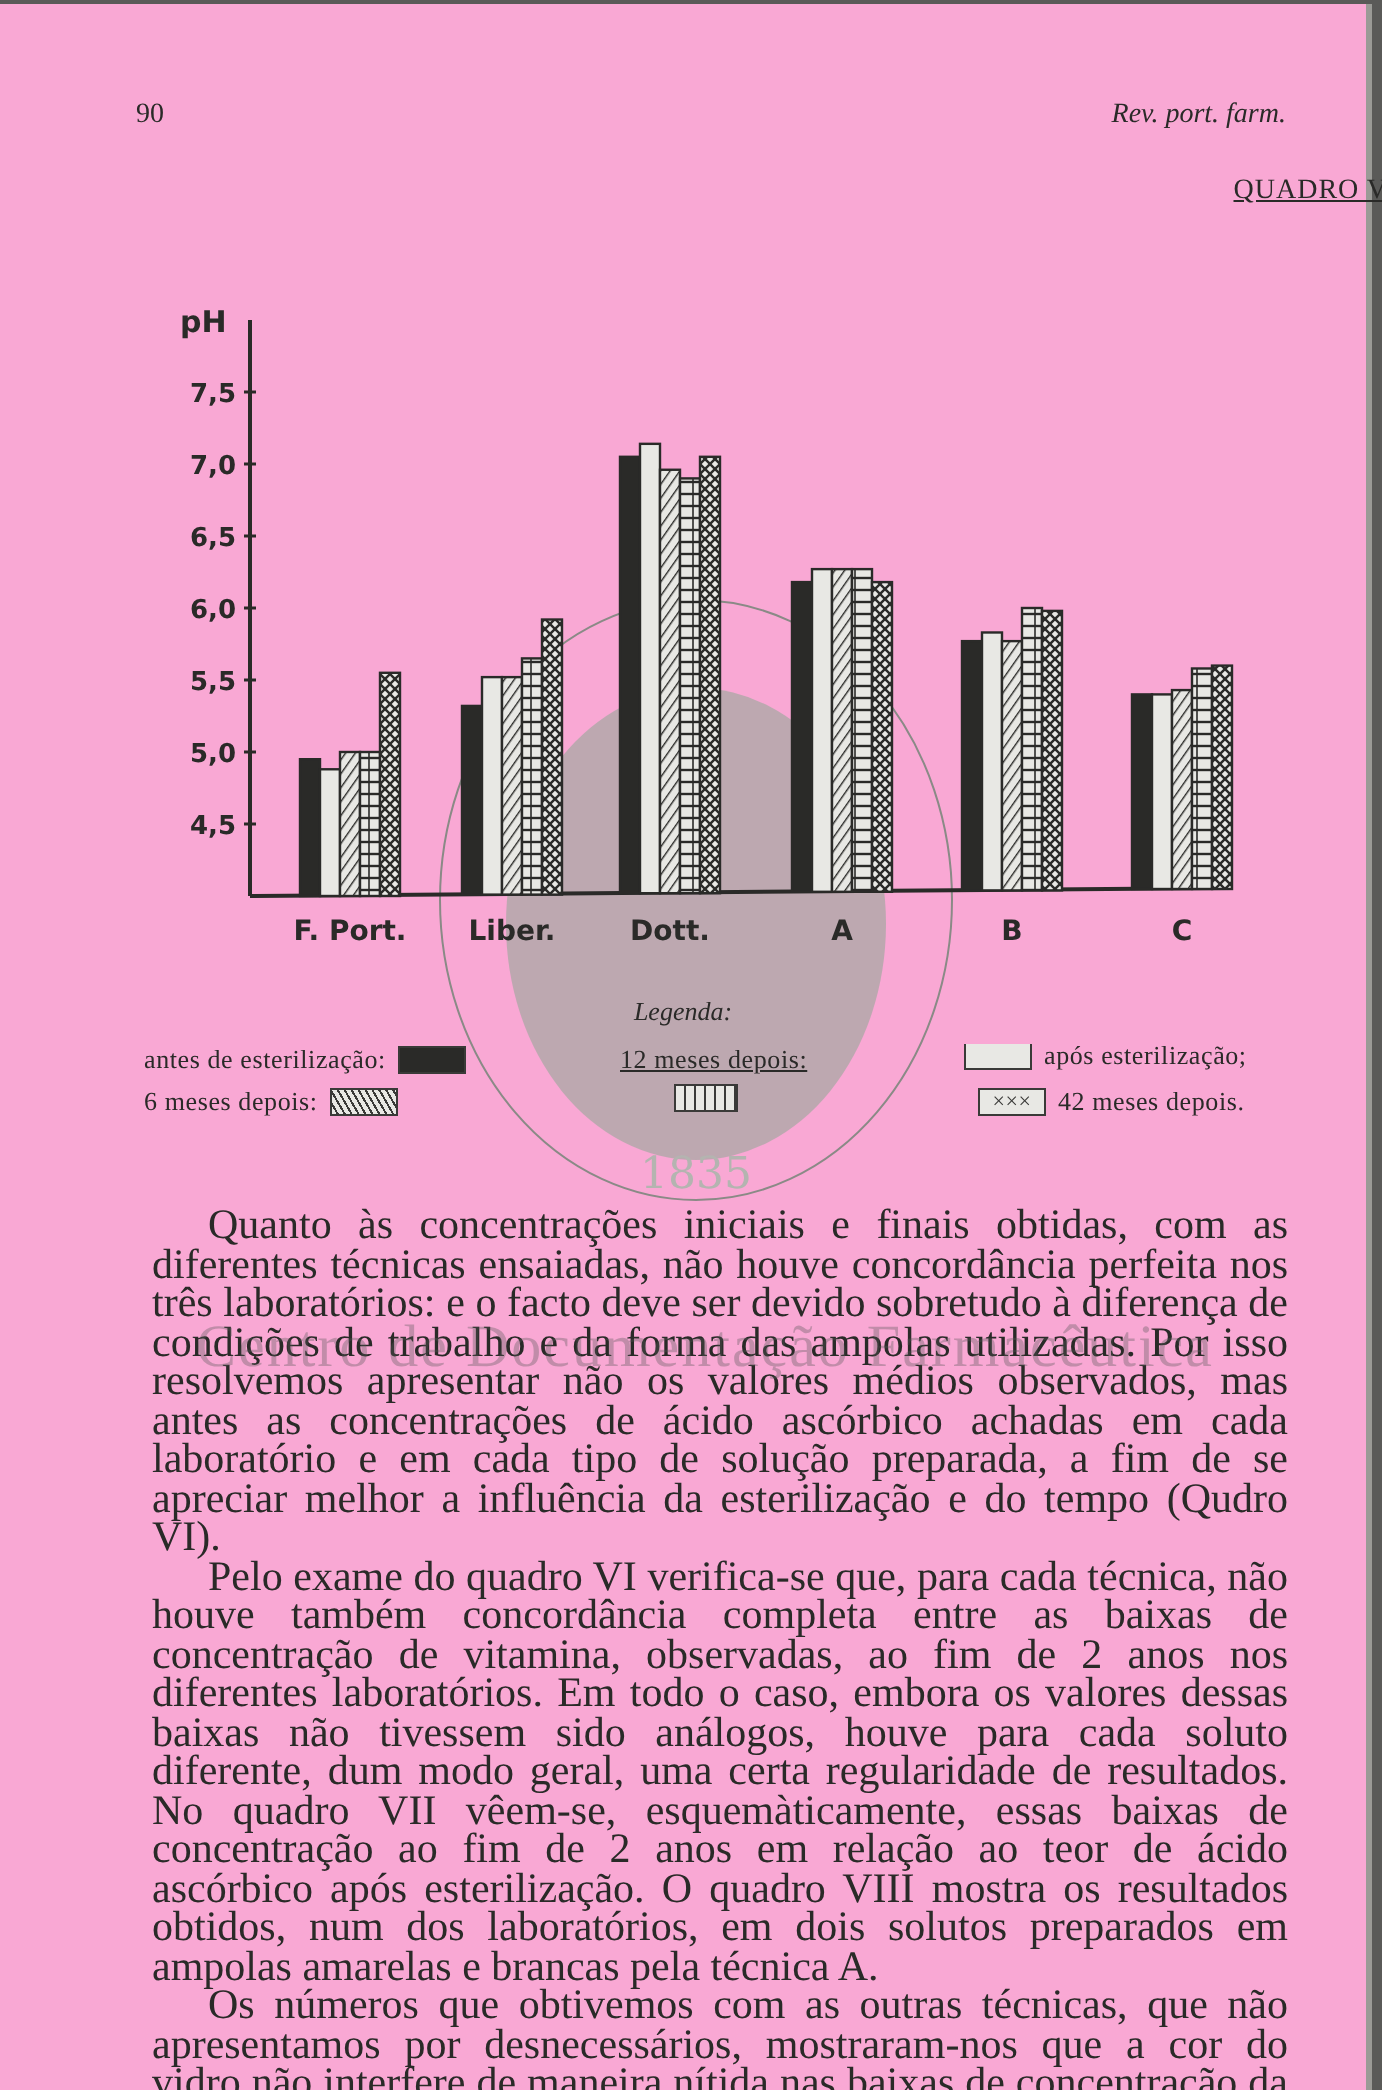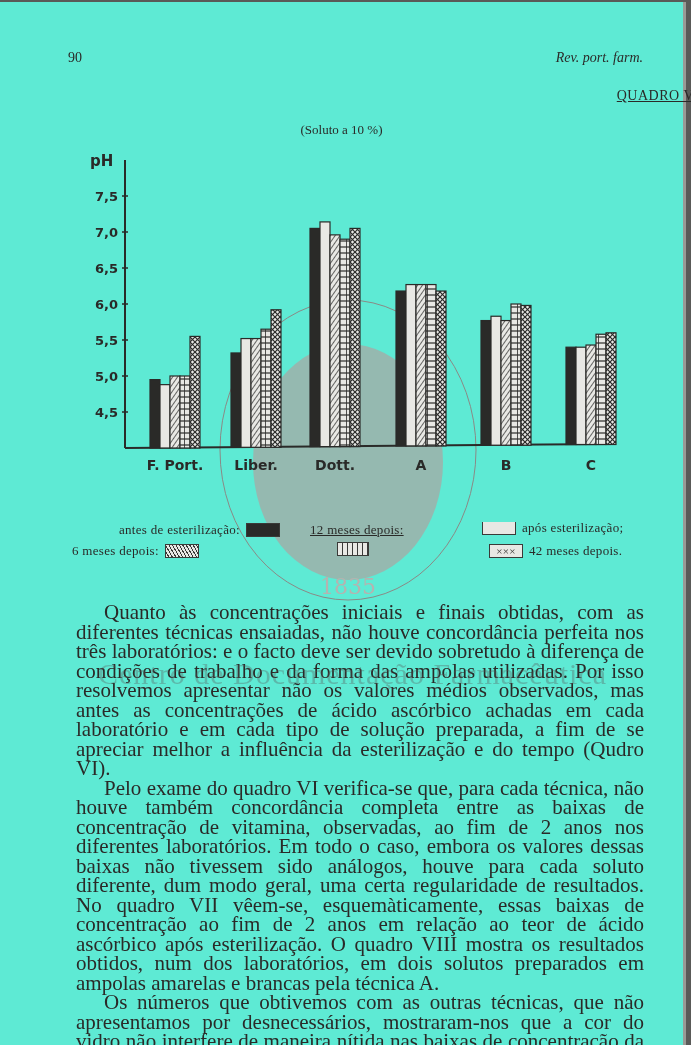--- a/index.html
+++ b/index.html
@@ -5,21 +5,21 @@
   html, body { margin: 0; padding: 0; }
   body {
     width: 691px; height: 1045px; overflow: hidden;
     background: #5a5a58;
     font-family: "Liberation Serif", "DejaVu Serif", serif;
     color: #2a2a28;
     position: relative;
   }
   .page {
     position: absolute; left: 0; top: 2px; width: 683px; height: 1043px;
-    background: #5eead4;
+    background: #f9a8d4;
     border-right: 3px solid #9a9a96;
   }
   .page-number { position: absolute; left: 68px; top: 48px; font-size: 14px; }
   .journal { position: absolute; right: 40px; top: 48px; font-size: 14px; font-style: italic; text-align: center; }
   .quadro-title { position: absolute; left: 11px; width: 100%; top: 86px; text-align: right; font-size: 14px; letter-spacing: 0.5px; text-decoration: underline; }
   .quadro-sub { position: absolute; left: 0; width: 100%; top: 120px; text-align: center; font-size: 13px; }
   #chart { position: absolute; left: 0; top: 0; }
   .hand { font-family: "DejaVu Sans", sans-serif; font-weight: bold; fill: #2a2a28; }
   .legend-title { position: absolute; left: 0; width: 100%; top: 496px; text-align: center; font-style: italic; font-size: 13px; }
   .legend-row { position: absolute; font-size: 13px; letter-spacing: 0.3px; display: flex; align-items: center; gap: 6px; }
@@ -40,21 +40,20 @@
   }
   .seal { position: absolute; left: 0; top: 0; pointer-events: none; }
 </style>
 </head>
 <body>
 
 <div class="page">
   <div class="page-number">90</div>
   <div class="journal">Rev. port. farm.</div>
   <div class="quadro-title">QUADRO V</div>
-  <div class="quadro-sub">(Soluto a 10 %)</div>
 
   <svg id="seal" class="seal" width="683" height="1043">
     <ellipse cx="348" cy="448" rx="128" ry="150" fill="none" stroke="#8a8a86" stroke-width="1"></ellipse>
     <ellipse cx="348" cy="460" rx="95" ry="118" fill="#a8a8a4" opacity="0.75"></ellipse>
     <text x="348" y="592" text-anchor="middle" font-size="22" fill="#b4b4b0" font-family="DejaVu Serif, serif">1835</text>
   </svg>
 
   <svg id="chart" width="683" height="480">
     <defs>
       <pattern id="p-diag" width="4" height="4" patternUnits="userSpaceOnUse" patternTransform="rotate(35)">
@@ -138,21 +137,22 @@
     <g id="xlabels">
         <text x="175" y="468" text-anchor="middle" font-size="14" class="hand">F. Port.</text>
         <text x="256" y="468" text-anchor="middle" font-size="14" class="hand">Liber.</text>
         <text x="335" y="468" text-anchor="middle" font-size="14" class="hand">Dott.</text>
         <text x="421" y="468" text-anchor="middle" font-size="14" class="hand">A</text>
         <text x="506" y="468" text-anchor="middle" font-size="14" class="hand">B</text>
         <text x="591" y="468" text-anchor="middle" font-size="14" class="hand">C</text>
       </g>
   </svg>
 
-  <div class="legend-row" style="left:72px; top:520px;margin-left:47px;">
+  <div class="legend-title">Legenda:</div>
+  <div class="legend-row" style="left:72px; top:520px;">
     <span>antes de esterilização:</span>
     <span class="swatch sw-black"></span>
   </div>
   <div class="legend-row" style="left:310px; top:520px;text-decoration:underline;">
     <span>12 meses depois:</span>
   </div>
   <div class="legend-row" style="left:337px; top:540px;">
     <span class="swatch sw-horiz"></span>
   </div>
   <div class="legend-row" style="left:482px; top:518px;text-align:right;">

